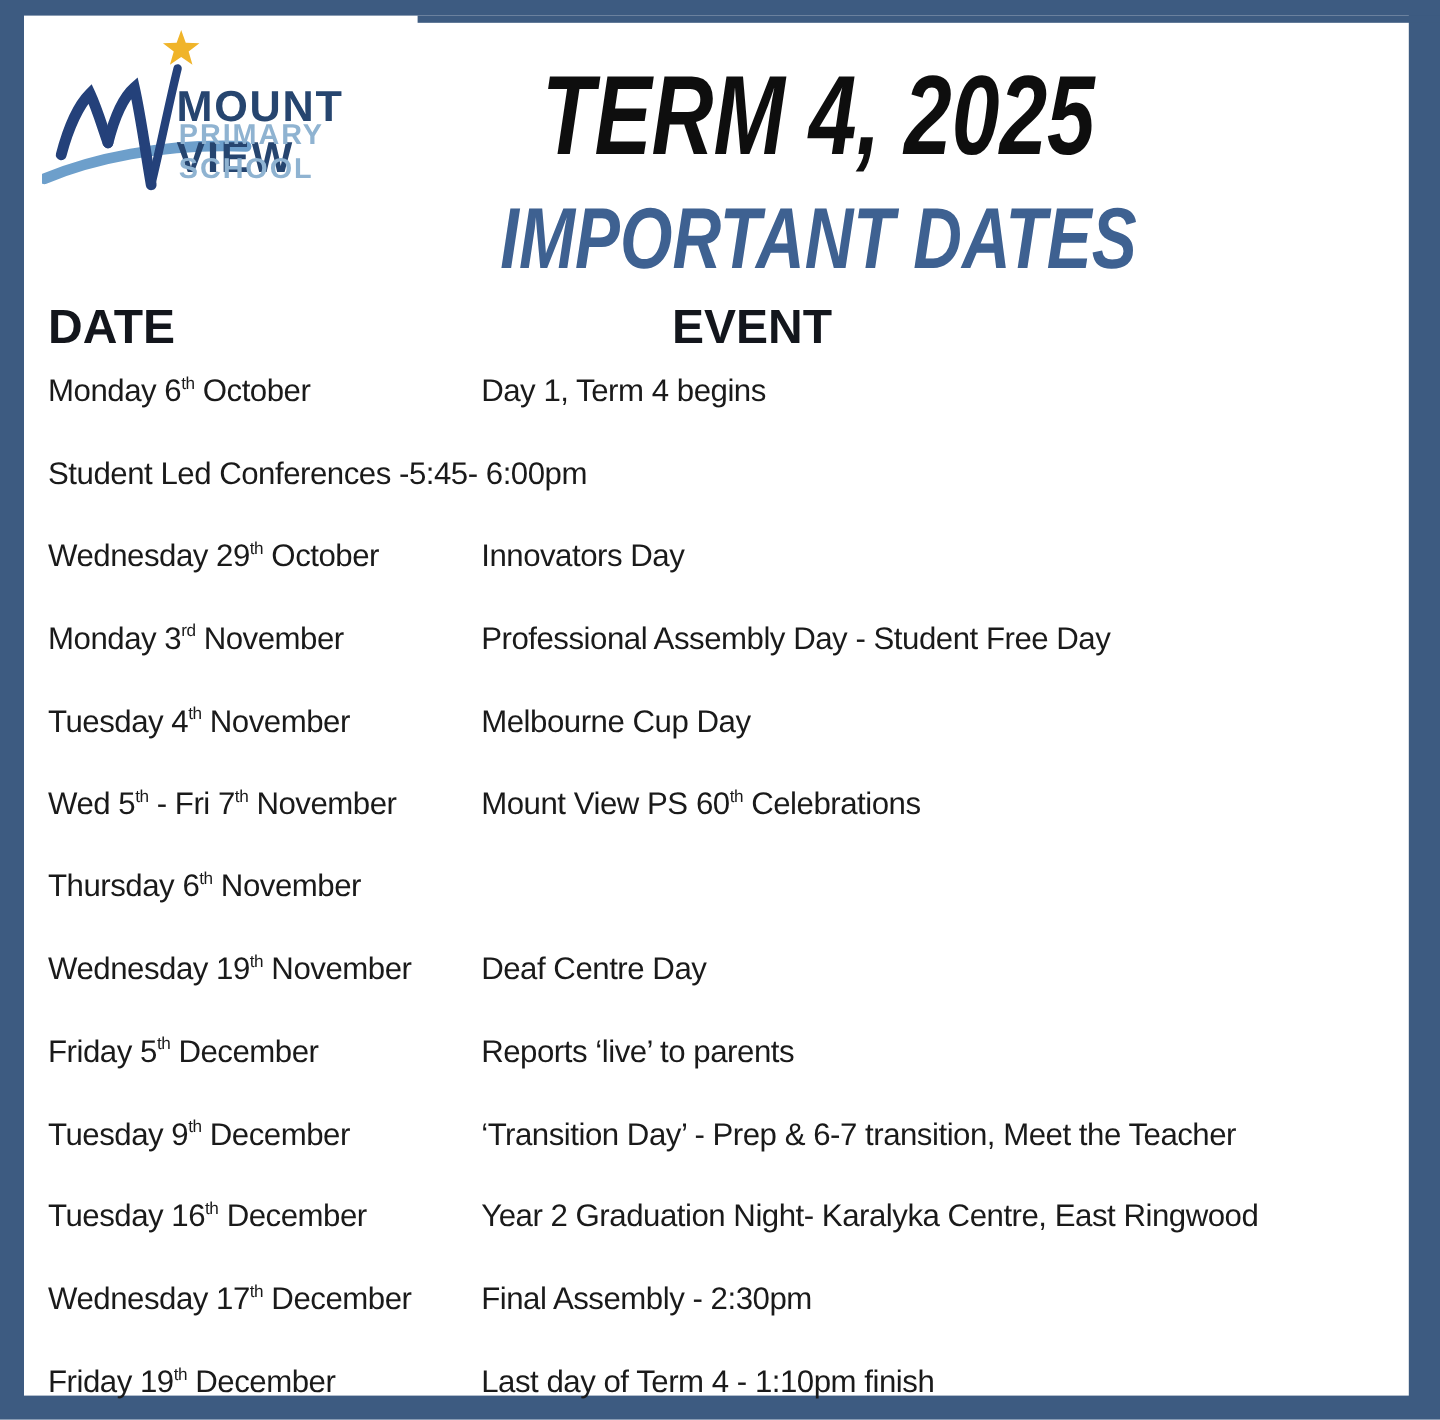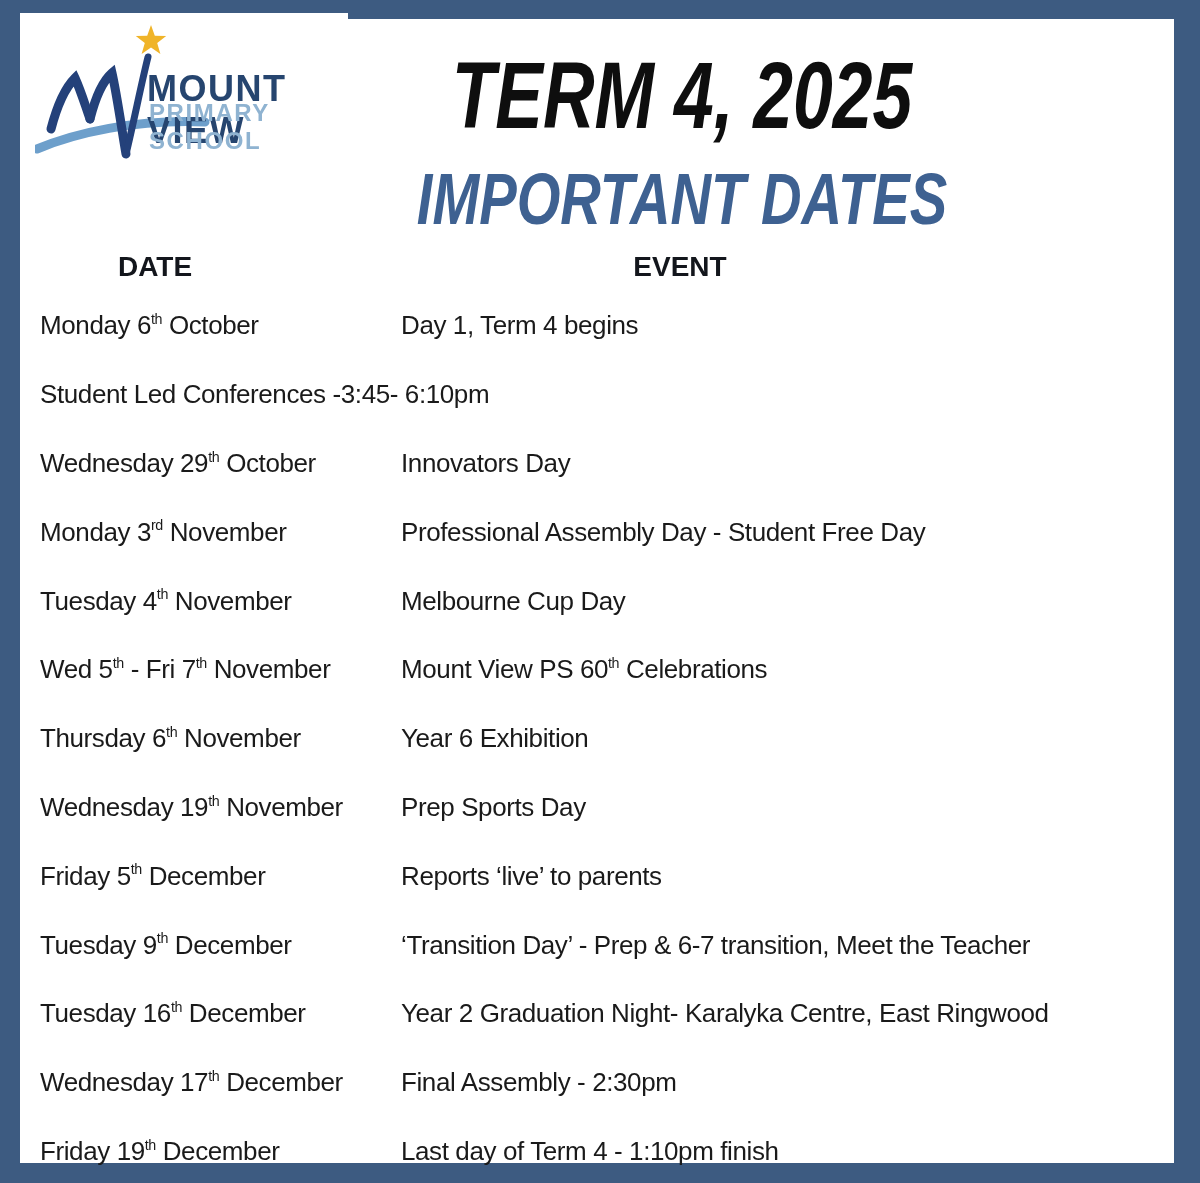--- a/index.html
+++ b/index.html
@@ -54,22 +54,22 @@
     font-size: 72px; line-height: 1; font-weight: bold; font-style: italic;
     color: #3e6191;
     transform: scaleX(0.78);
     transform-origin: 50% 50%;
     white-space: nowrap;
   }
 
   
   .col-header {
     position: absolute; top: 238px;
-    font-size: 28px; font-weight: bold; color: #13161c;
-    text-align: center; letter-spacing: 0px;
+    font-size: 40px; font-weight: bold; color: #13161c;
+    text-align: left; letter-spacing: 0px;
   }
   .col-header.date  { left: 20px;  width: 230px; }
   .col-header.event { left: 540px; width: 240px; }
 
   .rows {
     position: absolute; left: 20px; top: 279px; right: 10px;
   }
   .row {
     display: flex; align-items: center;
     height: 68.8px;
@@ -106,45 +106,44 @@
 
   <div class="col-header date">DATE</div>
   <div class="col-header event">EVENT</div>
 
   <div class="rows">
       <div class="row">
         <div class="cell-date">Monday 6<sup>th</sup> October</div>
         <div class="cell-event">Day 1, Term 4  begins</div>
       </div>
       <div class="row">
-        <div class="cell-event">Student Led Conferences -3:45- 6:10pm</div>
+        <div class="cell-event">Student Led Conferences -5:45- 6:00pm</div>
       </div>
       <div class="row">
         <div class="cell-date">Wednesday 29<sup>th</sup> October</div>
         <div class="cell-event">Innovators Day</div>
       </div>
       <div class="row">
         <div class="cell-date">Monday 3<sup>rd</sup> November</div>
         <div class="cell-event">Professional Assembly Day - Student Free Day</div>
       </div>
       <div class="row">
         <div class="cell-date">Tuesday 4<sup>th</sup> November</div>
         <div class="cell-event">Melbourne Cup Day</div>
       </div>
       <div class="row">
         <div class="cell-date">Wed 5<sup>th</sup> - Fri 7<sup>th</sup> November</div>
         <div class="cell-event">Mount View PS 60<sup>th</sup> Celebrations</div>
       </div>
       <div class="row">
         <div class="cell-date">Thursday 6<sup>th</sup> November</div>
-        <div class="cell-event">Year 6 Exhibition</div>
       </div>
       <div class="row">
         <div class="cell-date">Wednesday 19<sup>th</sup> November</div>
-        <div class="cell-event">Prep Sports Day</div>
+        <div class="cell-event">Deaf Centre Day</div>
       </div>
       <div class="row">
         <div class="cell-date">Friday 5<sup>th</sup> December</div>
         <div class="cell-event">Reports ‘live’ to parents</div>
       </div>
       <div class="row">
         <div class="cell-date">Tuesday 9<sup>th</sup> December</div>
         <div class="cell-event">‘Transition Day’ - Prep &amp; 6-7 transition, Meet the Teacher</div>
       </div>
       <div class="row">

